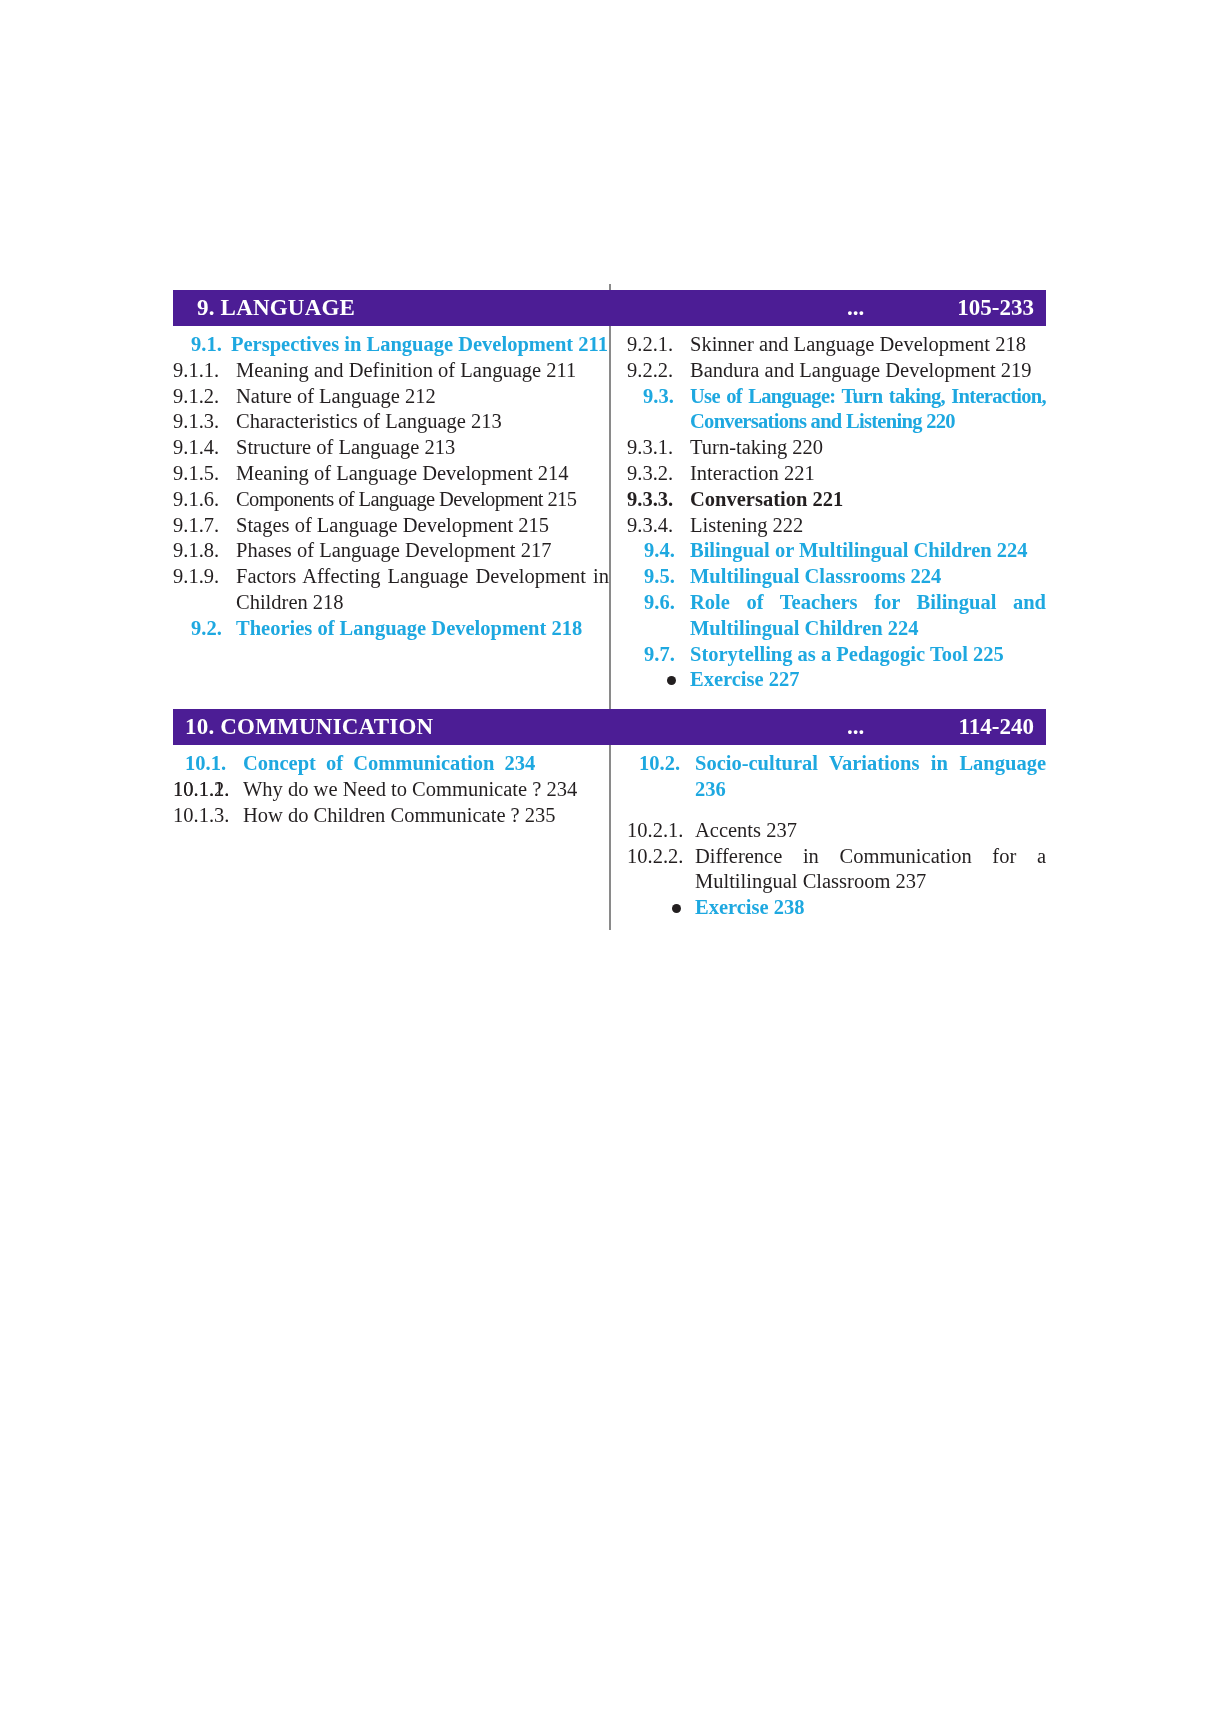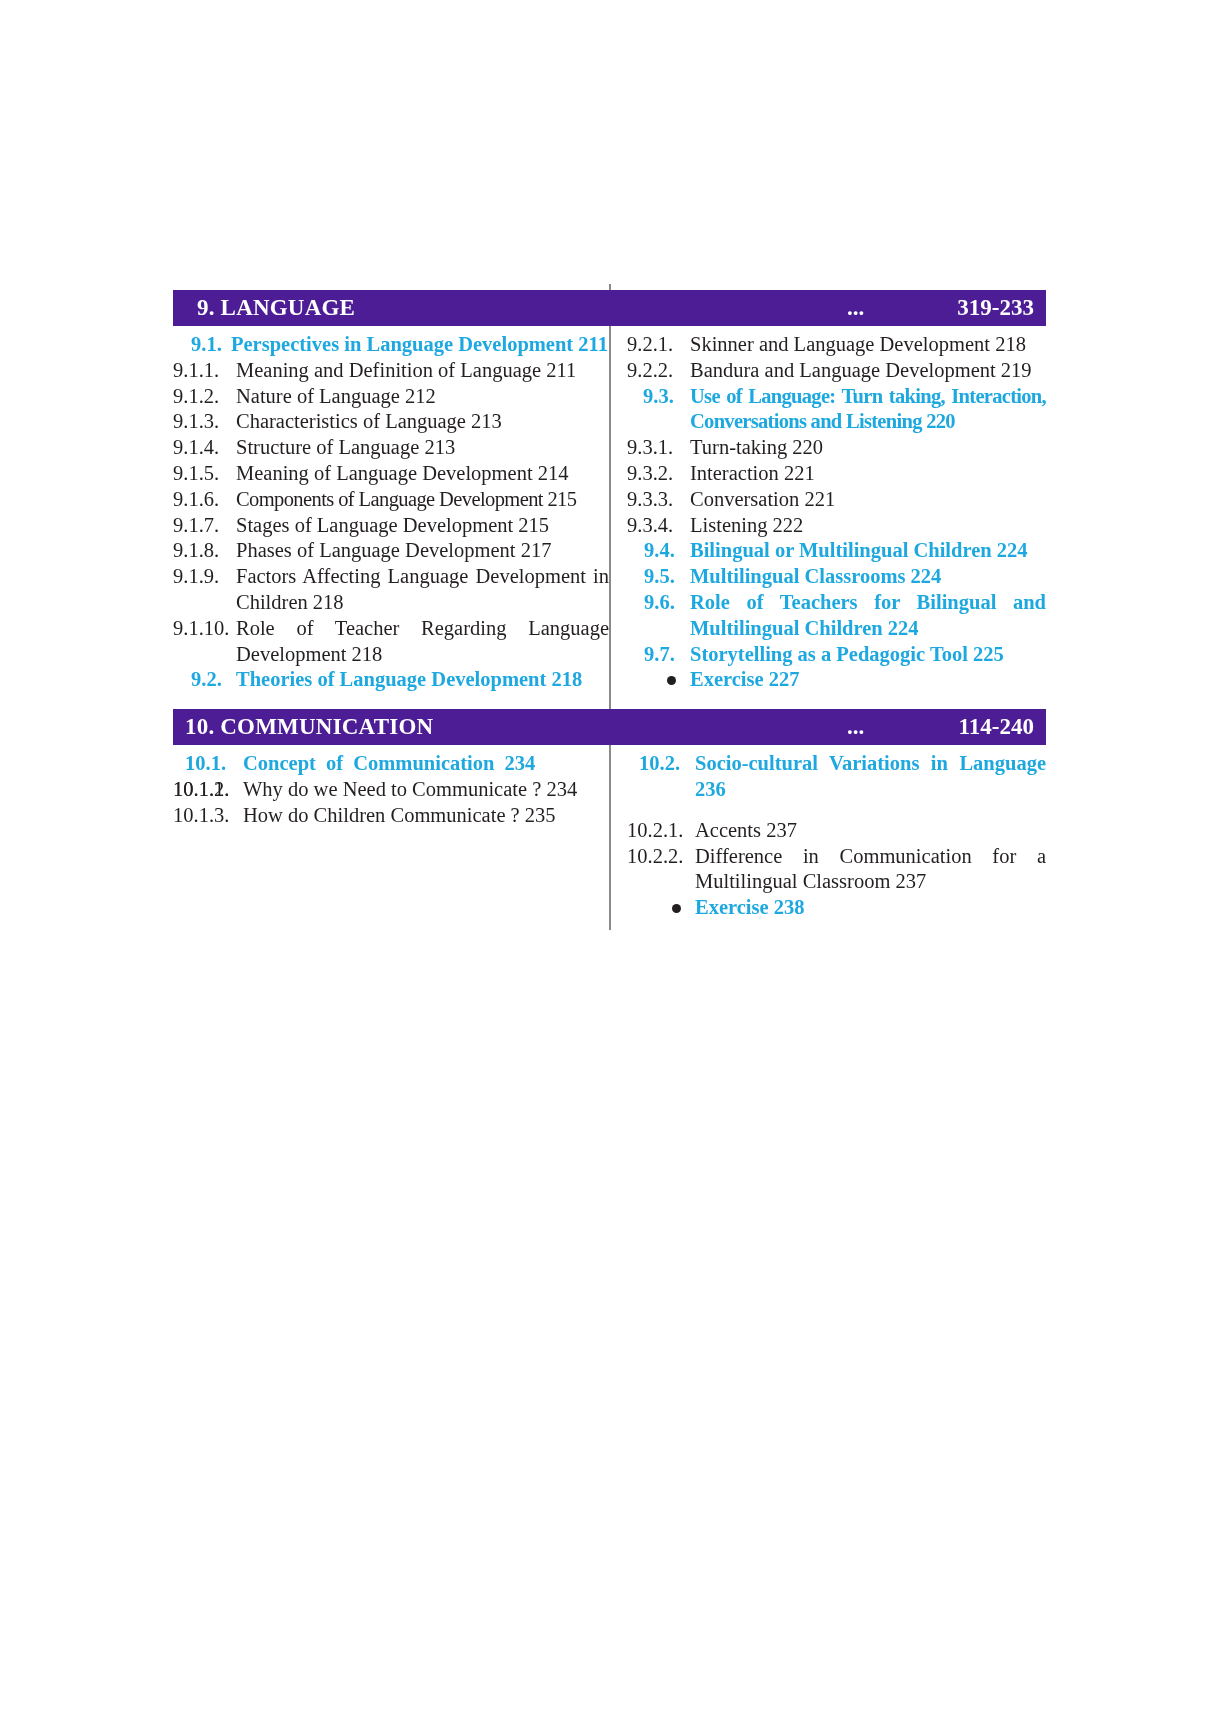--- a/index.html
+++ b/index.html
@@ -25,21 +25,21 @@
 </head>
 <body>
 
 <div class="toc">
   <div class="divider" style="left:436px; top:-6px;"></div>
 
   <div>
     <div class="chapter-bar">
       <span class="chapter-title">9. LANGUAGE</span>
       <span class="chapter-dots">...</span>
-      <span class="chapter-pages">319-233</span>
+      <span class="chapter-pages">105-233</span>
     </div>
     <div class="cols" style="margin-top:6px;">
       <div class="col left">
         <div class="entry major" style="padding-left:58px;">
           <span class="num" style="left:18px;">9.1.</span>
           <span class="txt">Perspectives in Language Development 211</span>
         </div>
         <div class="entry" style="padding-left:63px;">
           <span class="num">9.1.1.</span>
           <span class="txt">Meaning and Definition of Language 211</span>
@@ -69,24 +69,20 @@
           <span class="txt">Stages of Language Development 215</span>
         </div>
         <div class="entry" style="padding-left:63px;">
           <span class="num">9.1.8.</span>
           <span class="txt">Phases of Language Development 217</span>
         </div>
         <div class="entry" style="padding-left:63px;">
           <span class="num">9.1.9.</span>
           <span class="txt">Factors Affecting Language Development in Children 218</span>
         </div>
-        <div class="entry" style="padding-left:63px;">
-          <span class="num">9.1.10.</span>
-          <span class="txt">Role of Teacher Regarding Language Development 218</span>
-        </div>
         <div class="entry major" style="padding-left:63px;">
           <span class="num" style="left:18px;">9.2.</span>
           <span class="txt">Theories of Language Development 218</span>
         </div>
       </div>
 
       <div class="col right" style="padding-left:18px; width:419px;">
         <div class="entry" style="padding-left:63px;">
           <span class="num">9.2.1.</span>
           <span class="txt">Skinner and Language Development 218</span>
@@ -100,21 +96,21 @@
           <span class="txt">Use of Language: Turn taking, Interaction, Conversations and Listening 220</span>
         </div>
         <div class="entry" style="padding-left:63px;">
           <span class="num">9.3.1.</span>
           <span class="txt">Turn-taking 220</span>
         </div>
         <div class="entry" style="padding-left:63px;">
           <span class="num">9.3.2.</span>
           <span class="txt">Interaction 221</span>
         </div>
-        <div class="entry" style="padding-left:63px;">
+        <div class="entry" style="padding-left:63px;font-weight:bold;">
           <span class="num">9.3.3.</span>
           <span class="txt">Conversation 221</span>
         </div>
         <div class="entry" style="padding-left:63px;">
           <span class="num">9.3.4.</span>
           <span class="txt">Listening 222</span>
         </div>
         <div class="entry major" style="padding-left:63px;">
           <span class="num" style="left:17px;">9.4.</span>
           <span class="txt">Bilingual or Multilingual Children 224</span>

